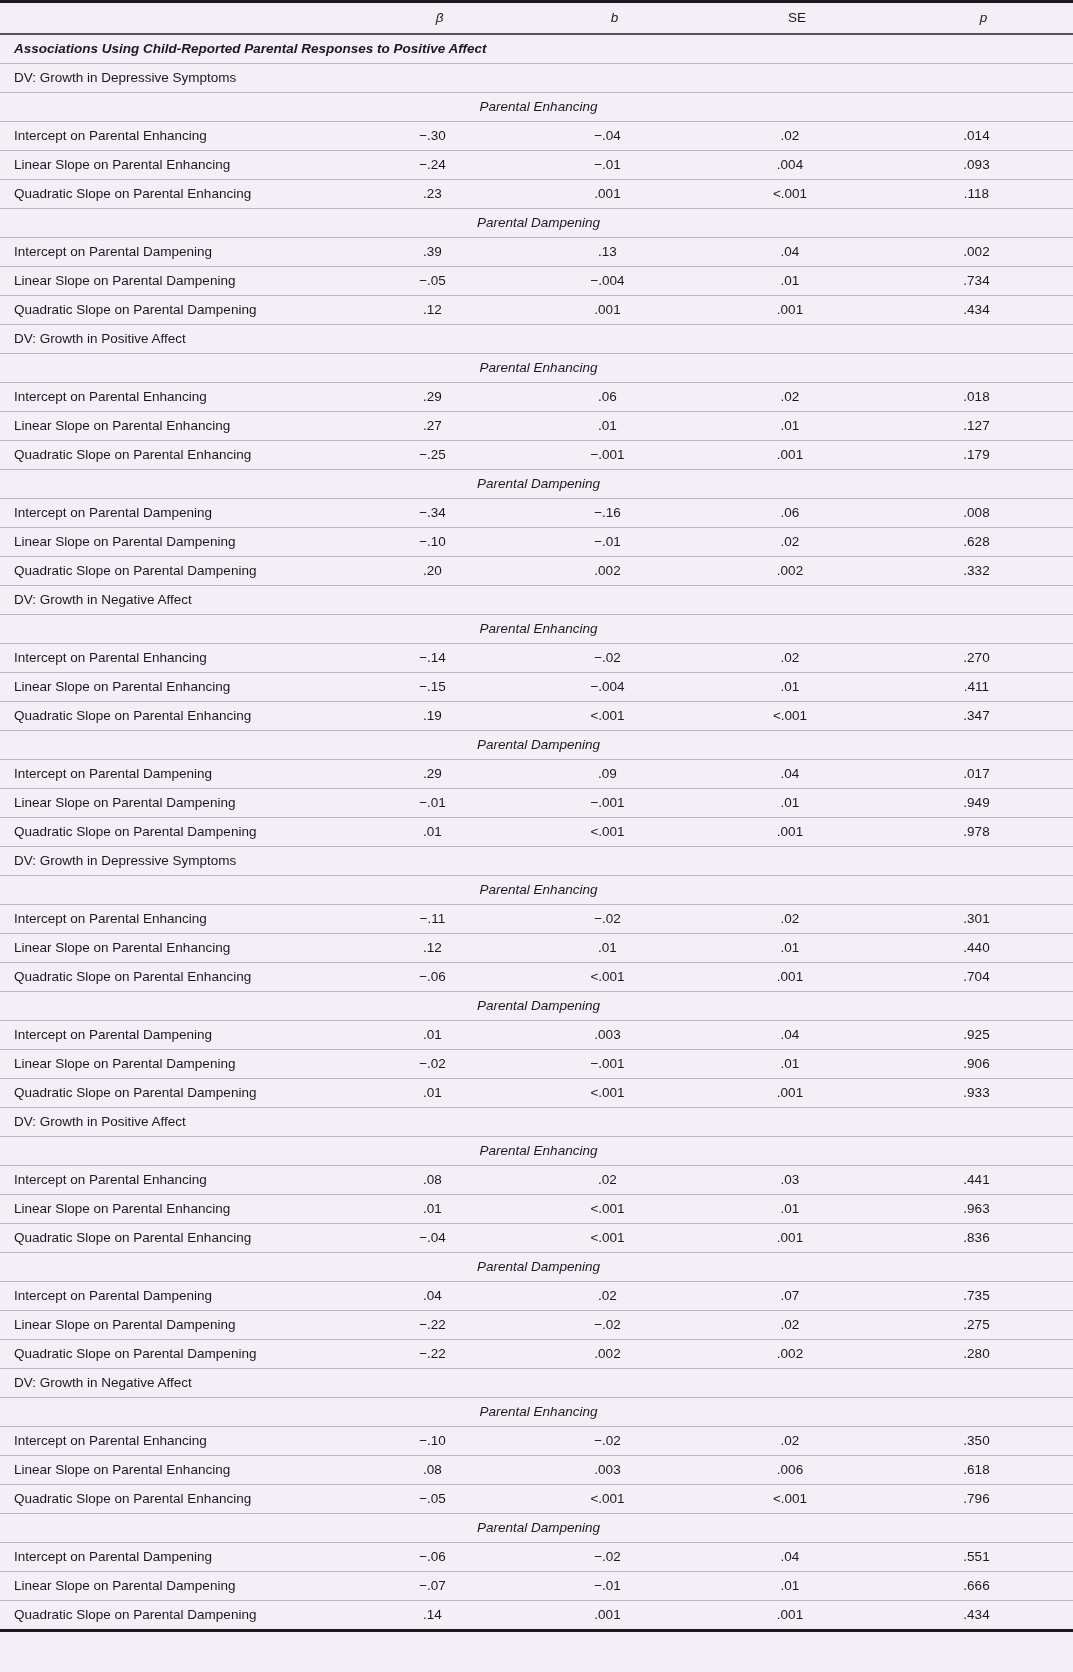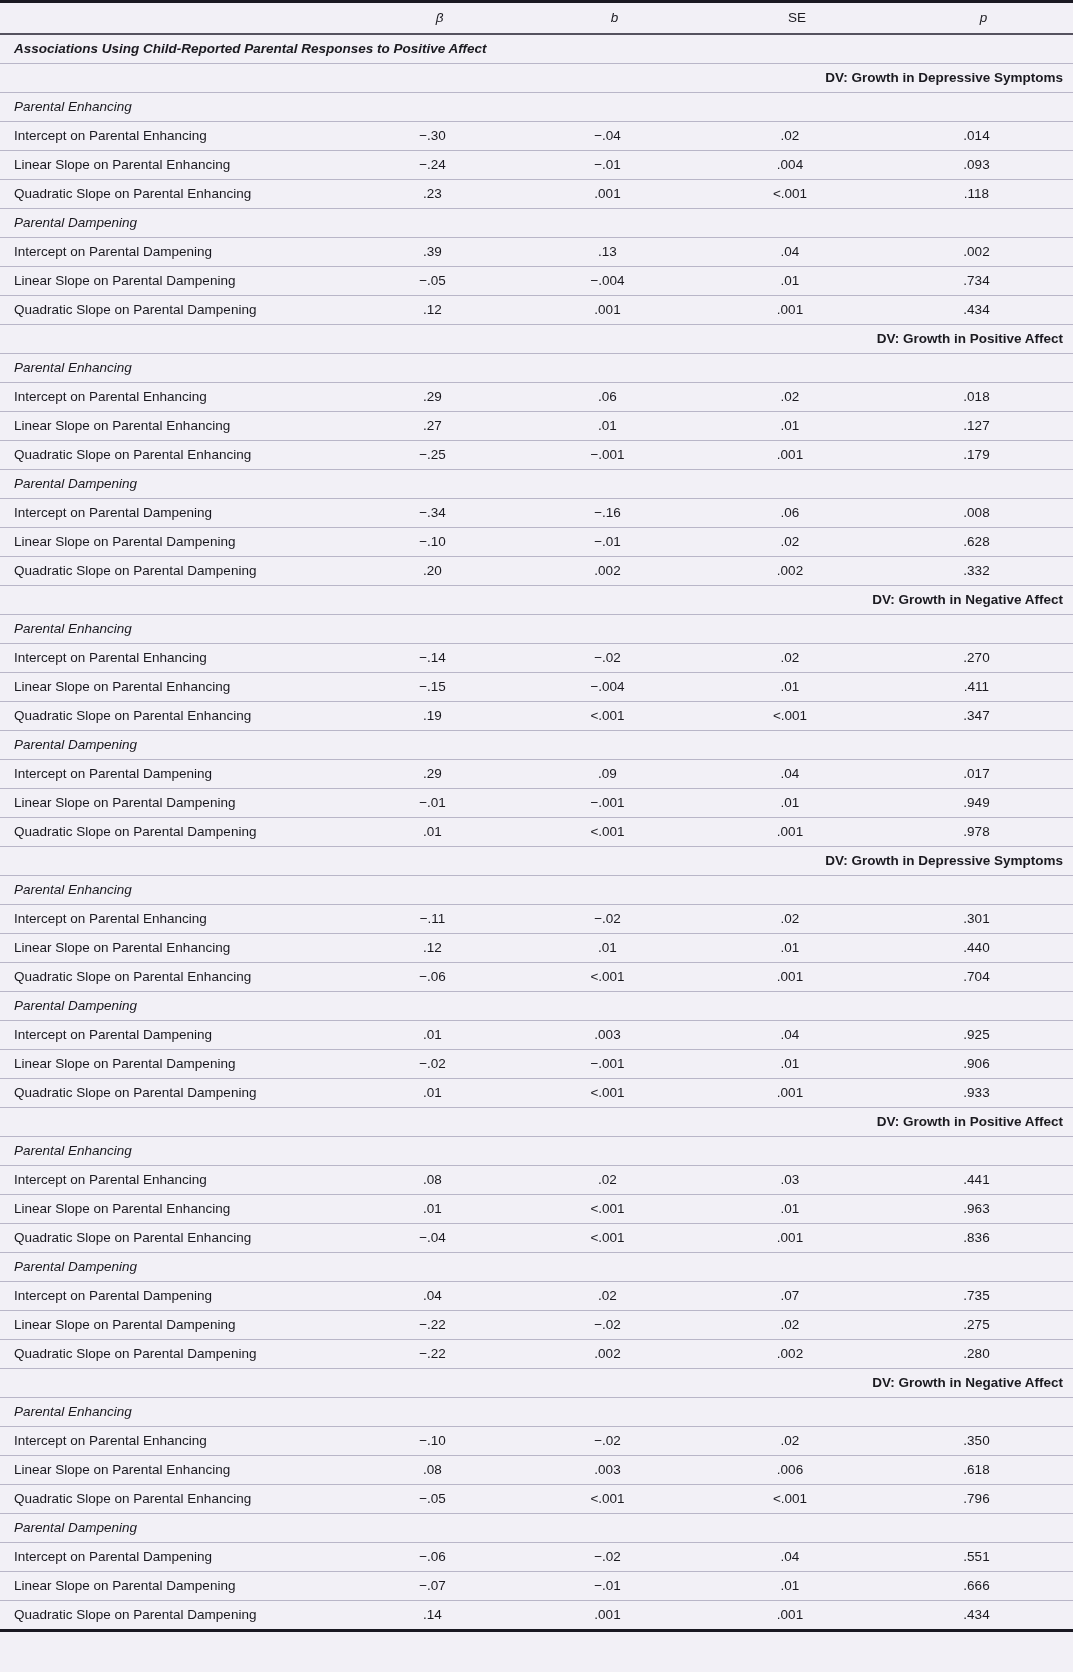--- a/index.html
+++ b/index.html
@@ -38,22 +38,22 @@
     border-bottom: 2px solid #55525f;
     text-align: center;
     padding-top: 7px;
     padding-bottom: 7px;
   }
   thead th.italic { font-style: italic; }
   tbody tr { border-top: 1px solid #b9b6c8; }
   tbody tr:first-child { border-top: none; }
   tbody td.num { text-align: center; padding-left: 0; }
   tr.section td { font-weight: 700; font-style: italic; margin-left: 16px; }
-  tr.dv td      { font-weight: 700; text-align: right; }
-  tr.group td   { font-style: italic; }
+  tr.dv td      { font-weight: 400; }
+  tr.group td   { font-style: italic; text-align: center; }
 </style>
 </head>
 <body>
 
 <table>
   <colgroup>
     <col class="c-label">
     <col class="c-beta">
     <col class="c-b">
     <col class="c-se">

